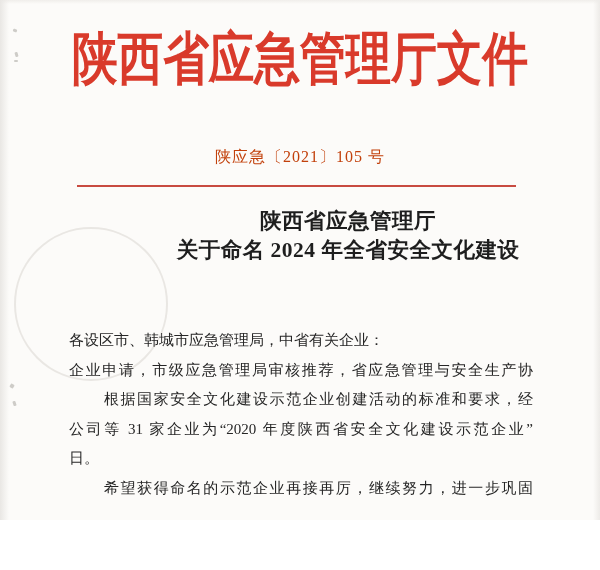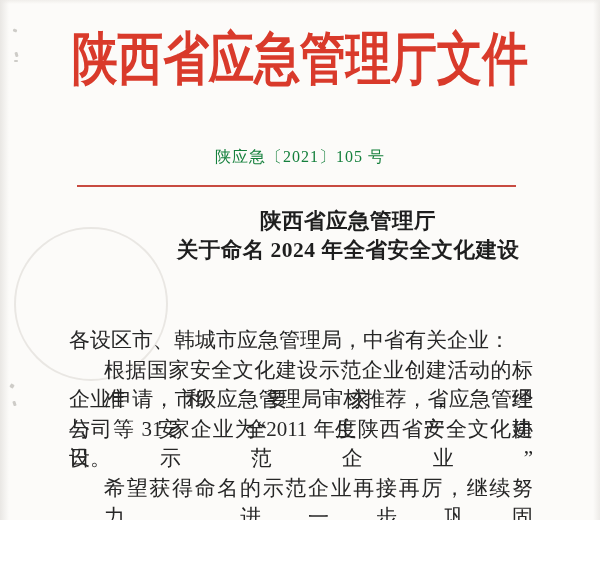--- a/index.html
+++ b/index.html
@@ -45,21 +45,21 @@
     transform-origin: 50% 50%;
     white-space: nowrap;
   }
   .doc-number {
     position: absolute;
     top: 147px; left: 0;
     width: 600px;
     text-align: center;
     font-size: 16px;
     letter-spacing: 1px;
-    color: #15803d;
+    color: #c2410c;
   }
   .red-rule {
     position: absolute;
     top: 185px; left: 77px;
     width: 439px; height: 2px;
     background: var(--rule-red, #c84b41);
   }
   .title-block {
     position: absolute;
     top: 207px; left: 0;
@@ -69,21 +69,21 @@
     line-height: 29px;
     font-weight: bold;
     color: #1e1e1e;
     letter-spacing: 0.5px;
     padding-left: 48px;
   }
   .body-block {
     position: absolute;
     top: 326px; left: 69px;
     width: 464px;
-    font-size: 21px;
+    font-size: 15px;
     color: var(--ink, #262626);
   }
   .body-block .line {
     height: 29.5px;
     line-height: 29.5px;
     white-space: nowrap;
   }
   .body-block .line.just {
     white-space: normal;
     text-align: justify;
@@ -136,20 +136,20 @@
 
   <div class="red-rule"></div>
 
   <div class="title-block">
     <div>陕西省应急管理厅</div>
     <div>关于命名 2024 年全省安全文化建设</div>
   </div>
 
   <div class="body-block">
     <div class="line plain">各设区市、韩城市应急管理局，中省有关企业：</div>
+    <div class="line just">企业申请，市级应急管理局审核推荐，省应急管理与安全生产协</div>
     <div class="line just indent">根据国家安全文化建设示范企业创建活动的标准和要求，经</div>
-    <div class="line just">企业申请，市级应急管理局审核推荐，省应急管理与安全生产协</div>
-    <div class="line just">公司等 31 家企业为“2011 年度陕西省安全文化建设示范企业”</div>
+    <div class="line just">公司等 31 家企业为“2020 年度陕西省安全文化建设示范企业”</div>
     <div class="line plain">日。</div>
     <div class="line just indent">希望获得命名的示范企业再接再厉，继续努力，进一步巩固</div>
   </div>
 
 </div>
 
 </body></html>

